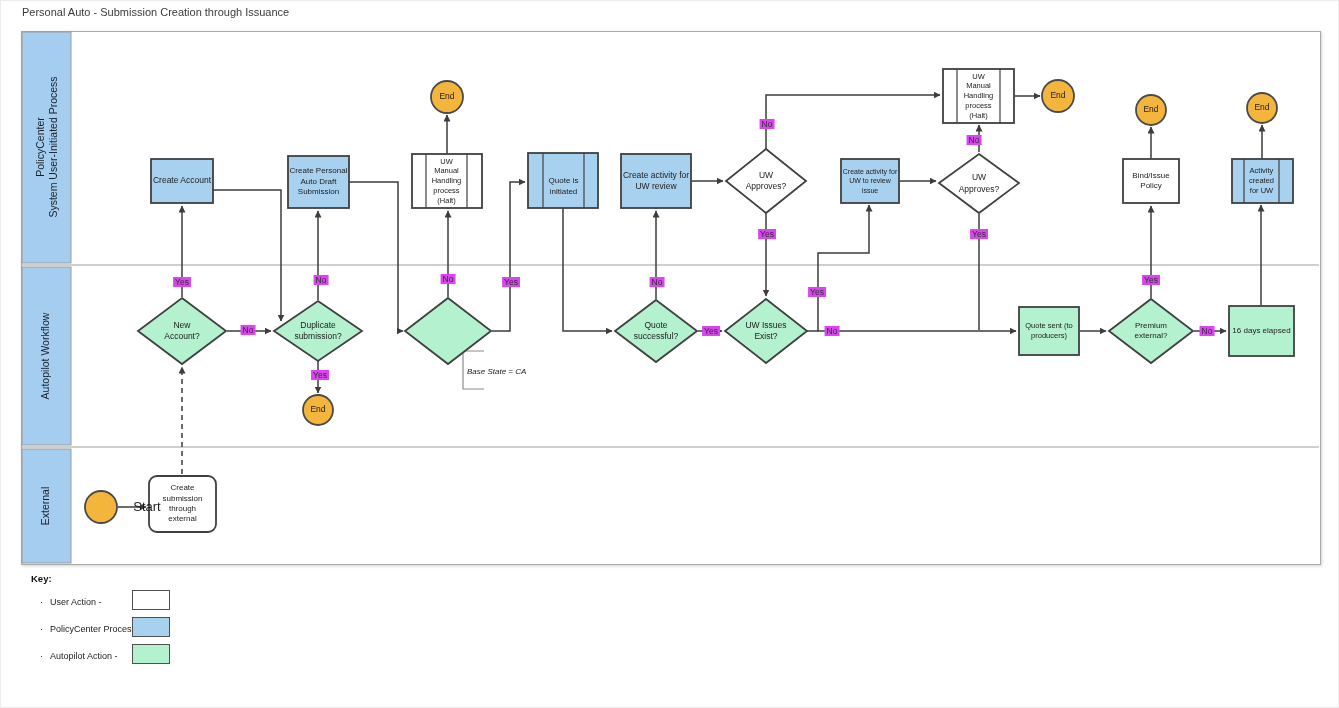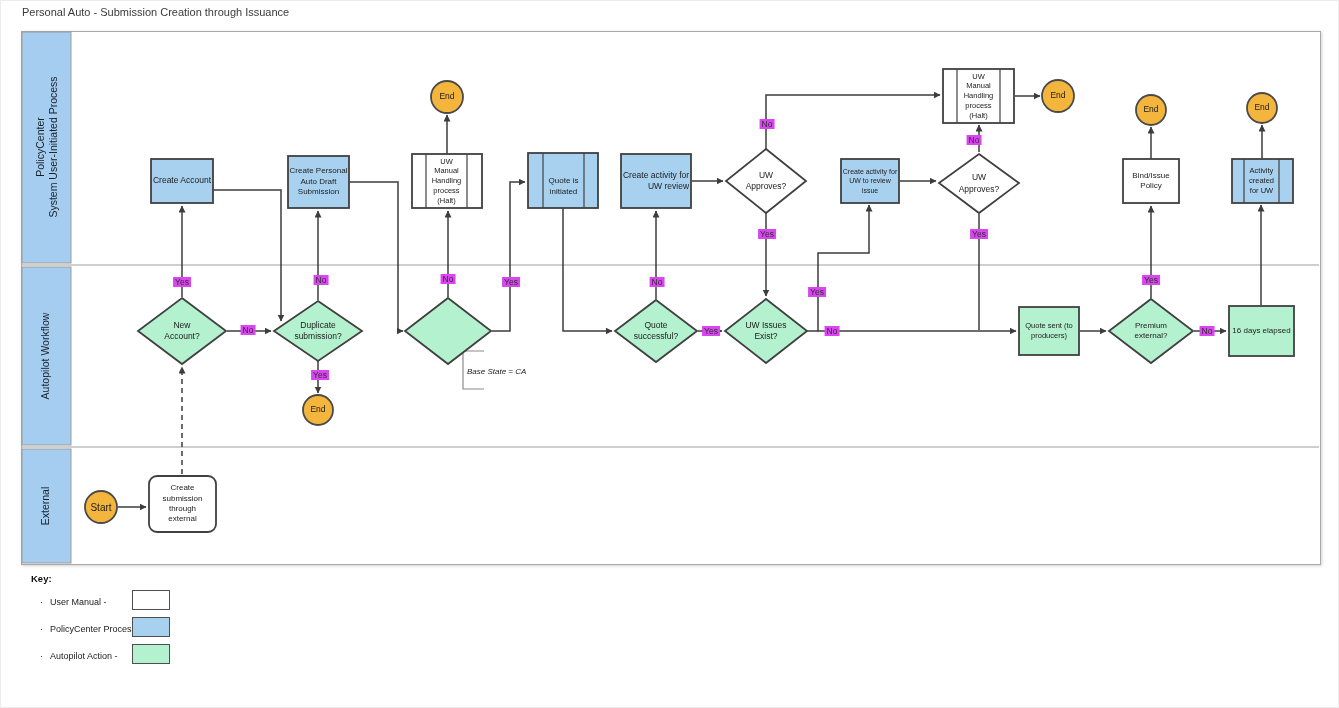--- a/index.html
+++ b/index.html
@@ -138,21 +138,21 @@
   <div class="lbl" style="left:287px;top:155px;width:61px;height:52px;font-size:8px;">Create Personal
 Auto Draft
 Submission</div>
   <div class="lbl" style="left:425px;top:153px;width:41px;height:54px;font-size:7.5px;">UW
 Manual
 Handling
 process
 (Halt)</div>
   <div class="lbl" style="left:542px;top:152px;width:41px;height:67px;font-size:8px;">Quote is
 initiated</div>
-  <div class="lbl" style="left:620px;top:153px;width:70px;height:54px;font-size:8.5px;text-align:right;">Create activity for
+  <div class="lbl" style="left:620px;top:153px;width:70px;height:54px;font-size:8.5px;">Create activity for
 UW review</div>
   <div class="lbl" style="left:725px;top:148px;width:80px;height:64px;font-size:8.5px;">UW
 Approves?</div>
   <div class="lbl" style="left:840px;top:158px;width:58px;height:44px;font-size:7px;">Create activity for
 UW to review issue</div>
   <div class="lbl" style="left:938px;top:153px;width:80px;height:59px;font-size:8.5px;">UW
 Approves?</div>
   <div class="lbl" style="left:956px;top:68px;width:43px;height:54px;font-size:7.5px;">UW
 Manual
 Handling
@@ -172,21 +172,21 @@
 Exist?</div>
   <div class="lbl" style="left:1018px;top:306px;width:60px;height:48px;font-size:7.5px;">Quote sent (to
 producers)</div>
   <div class="lbl" style="left:1108px;top:298px;width:84px;height:64px;font-size:8px;">Premium
 external?</div>
   <div class="lbl" style="left:1228px;top:305px;width:65px;height:50px;font-size:8px;">16 days elapsed</div>
   <div class="lbl" style="left:148px;top:475px;width:67px;height:56px;font-size:8px;">Create
 submission
 through
 external</div>
-  <div class="lbl" style="left:84px;top:490px;width:32px;height:32px;font-size:10px;">Start</div>
+  <div class="lbl" style="left:84px;top:490px;width:32px;height:32px;font-size:13px;padding-left:46px;">Start</div>
   <div class="lbl" style="left:430px;top:80px;width:32px;height:32px;font-size:8.5px;">End</div>
   <div class="lbl" style="left:302px;top:394px;width:30px;height:30px;font-size:8.5px;">End</div>
   <div class="lbl" style="left:1041px;top:79px;width:32px;height:32px;font-size:8.5px;">End</div>
   <div class="lbl" style="left:1135px;top:94px;width:30px;height:30px;font-size:8.5px;">End</div>
   <div class="lbl" style="left:1246px;top:92px;width:30px;height:30px;font-size:8.5px;">End</div>
 
   <div class="note" style="left:466px;top:366px;width:70px;">Base State = CA</div>
 
   <div class="elbl" style="left:181px;top:281px;">Yes</div>
   <div class="elbl" style="left:247px;top:329px;">No</div>
@@ -199,20 +199,20 @@
   <div class="elbl" style="left:766px;top:123px;">No</div>
   <div class="elbl" style="left:766px;top:233px;">Yes</div>
   <div class="elbl" style="left:816px;top:291px;">Yes</div>
   <div class="elbl" style="left:831px;top:330px;">No</div>
   <div class="elbl" style="left:973px;top:139px;">No</div>
   <div class="elbl" style="left:978px;top:233px;">Yes</div>
   <div class="elbl" style="left:1150px;top:279px;">Yes</div>
   <div class="elbl" style="left:1206px;top:330px;">No</div>
 
   <div class="key-head">Key:</div>
-  <div class="lrow" style="top:596px;">User Manual -</div>
+  <div class="lrow" style="top:596px;">User Action -</div>
   <div class="lrow" style="top:623px;">PolicyCenter Process -</div>
   <div class="lrow" style="top:650px;">Autopilot Action -</div>
   <div class="swatch" style="top: 589px; background: rgb(255, 255, 255);"></div>
   <div class="swatch" style="top: 616px; background: rgb(168, 209, 240);"></div>
   <div class="swatch" style="top: 643px; background: rgb(180, 241, 207);"></div>
 
 </div>
 
 </body></html>

